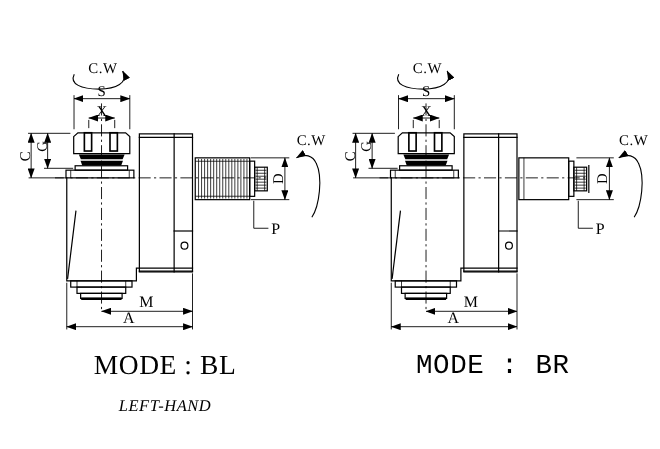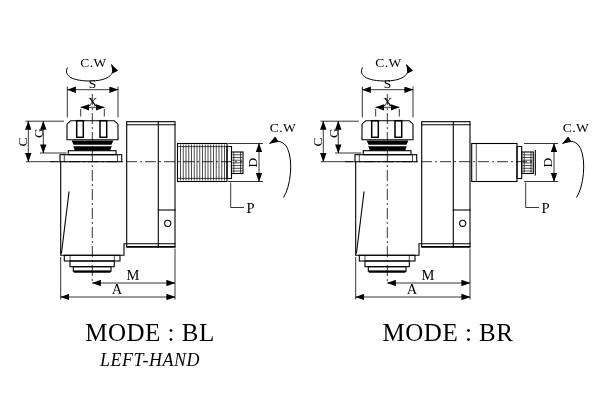--- a/index.html
+++ b/index.html
@@ -20,23 +20,23 @@
   .thk {stroke:#000;stroke-width:2.4;fill:none;}
   .thin{stroke:#000;stroke-width:.7;fill:none;}
   .arc {stroke:#000;stroke-width:1;fill:none;}
   text{fill:#000;font-family:"Liberation Serif","DejaVu Serif",serif;}
   .t13{font-size:13.5px;}
   .t14{font-size:14.5px;}
   .cw {font-size:13.5px;letter-spacing:.5px;}
   
   .caption{position:absolute;text-align:center;color:#000;}
   #caption-left{top:320px;left:0;width:300px;}
-  #caption-right{top:320px;left:296px;width:304px;}
+  #caption-right{top:320px;left:296px;width:304px;font-family:Liberation Mono, monospace;}
   .cap-mode{font-size:25px;letter-spacing:.5px;line-height:26px;}
-  .cap-hand{font-style:italic;font-size:18px;line-height:25px;margin-top:2px;letter-spacing:.5px;}
+  .cap-hand{font-style:italic;font-size:15px;line-height:25px;margin-top:12px;letter-spacing:.5px;}
 </style>
 </head>
 <body>
 
 <div class="stage">
 
   <svg id="svg-left" width="300" height="310" viewBox="0 0 300 310">
     <defs>
       <marker id="ah" viewBox="0 0 9 6.4" refX="8.6" refY="3.2" markerWidth="9" markerHeight="6.4" orient="auto-start-reverse" markerUnits="userSpaceOnUse">
         <path d="M0,0 L9,3.2 L0,6.4 Z" fill="#000"></path>

